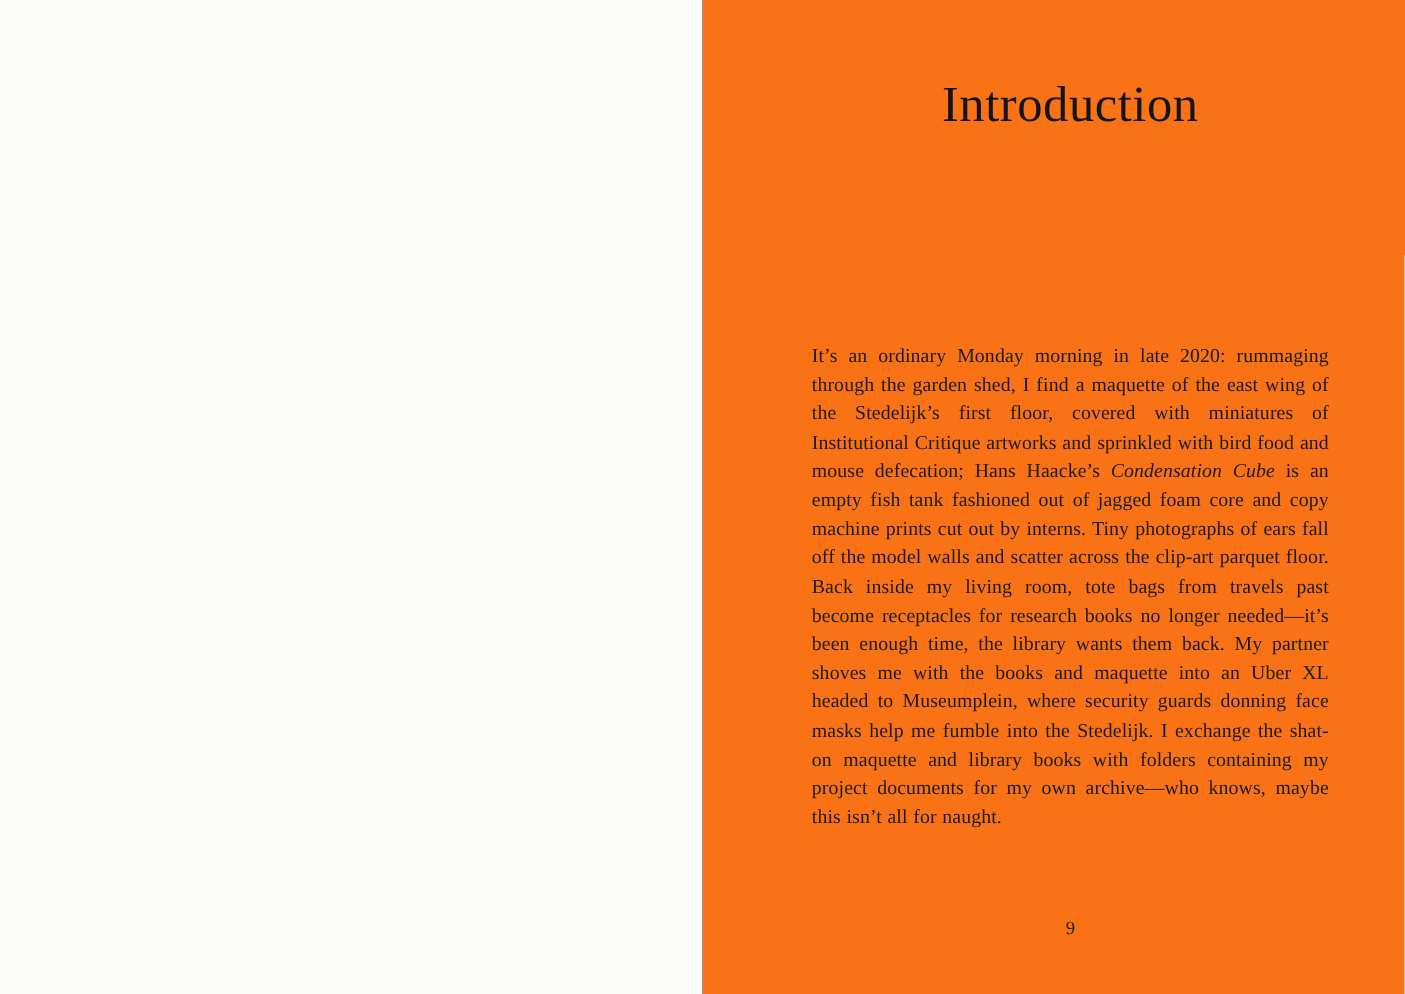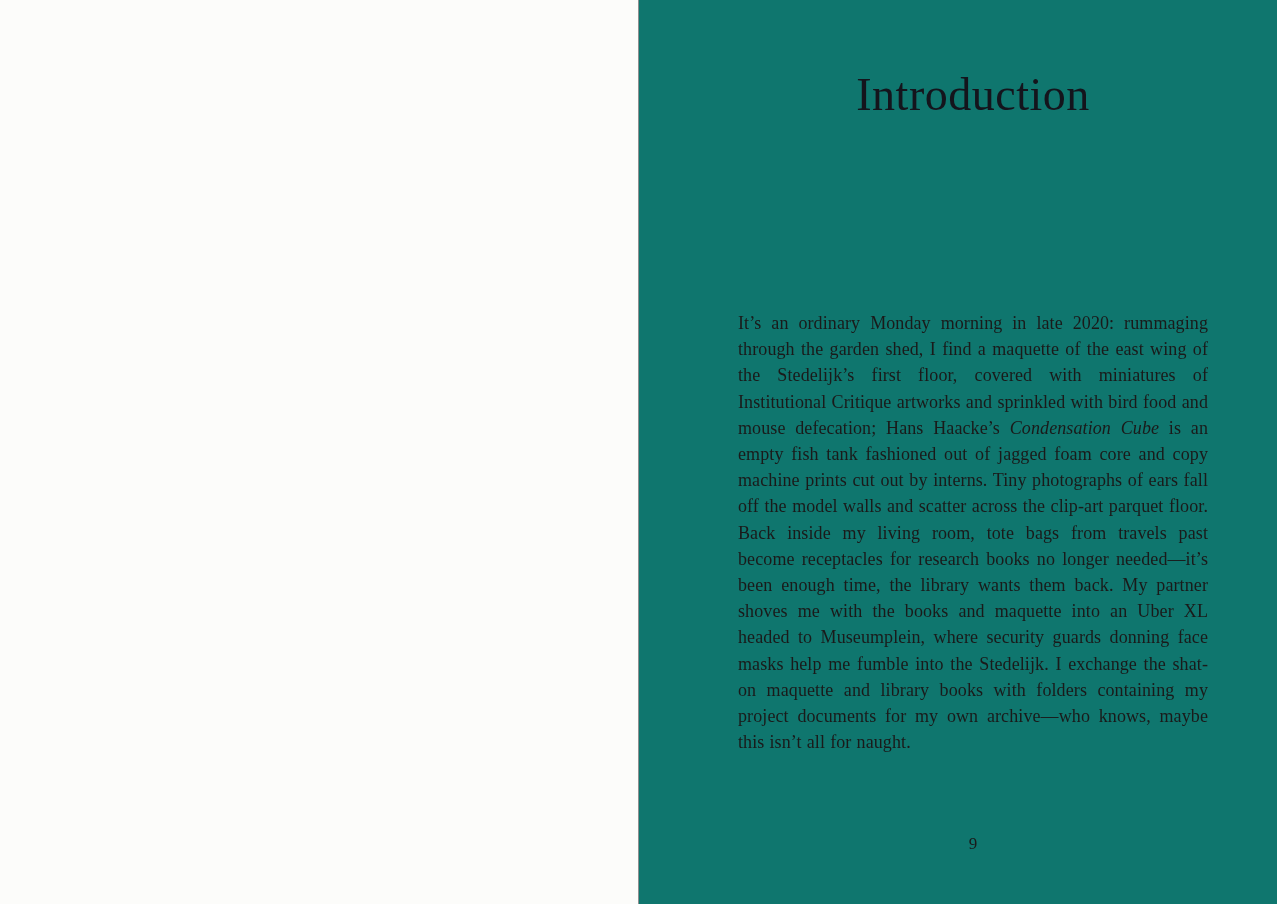--- a/index.html
+++ b/index.html
@@ -14,21 +14,21 @@
 
   .spread {
     position: relative;
     width: 1277px;
     height: 904px;
     display: flex;
   }
 
   .page {
     height: 904px;
-    background: #0f766e;
+    background: #f97316;
     position: relative;
   }
 
   .page-left {
     width: 638px;
     background: #fcfcfa;
   }
 
   .gutter {
     width: 1px;

